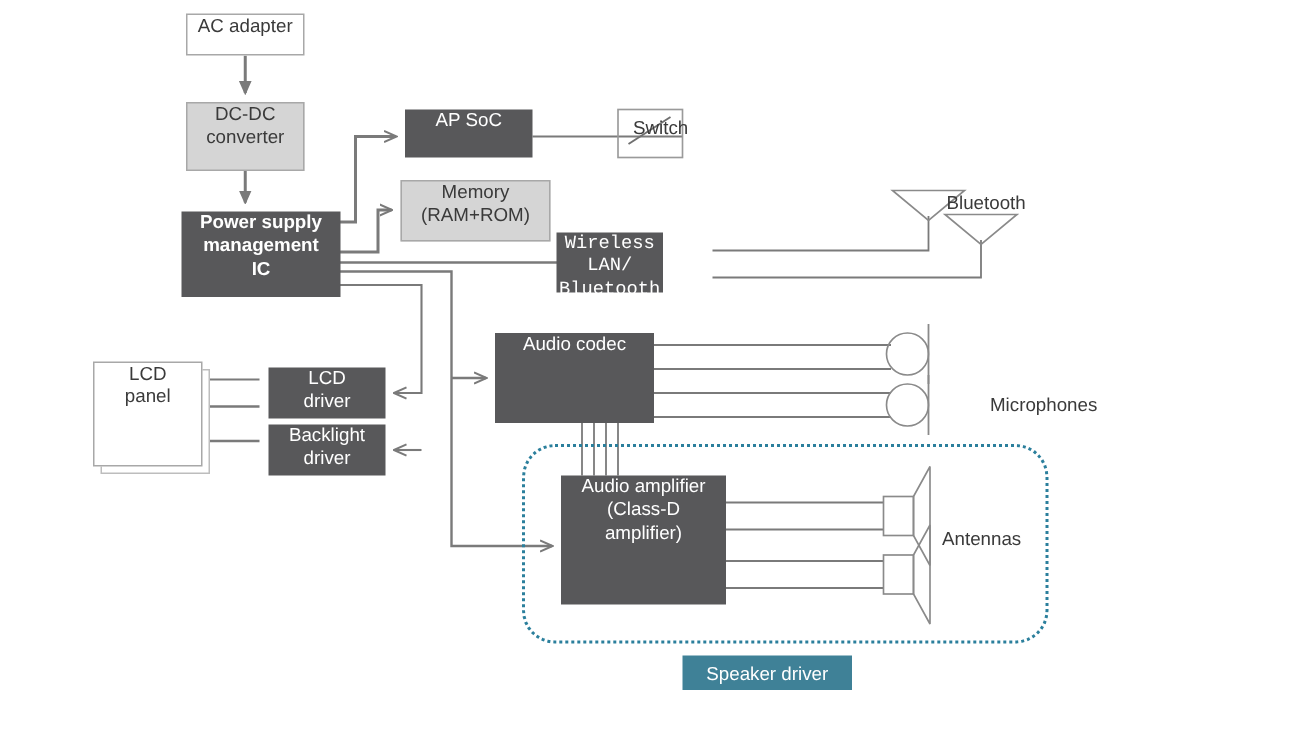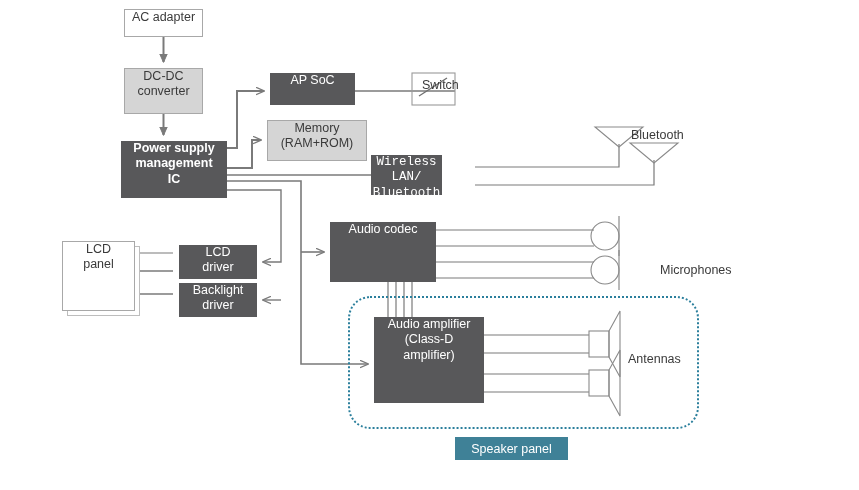--- a/index.html
+++ b/index.html
@@ -197,15 +197,15 @@
       </div>
     </div>
 
   <div id="labels">
       <div class="lbl" style="left: 422px; top: 50px; margin-top: 28px;">Switch</div>
       <div class="lbl" style="left: 631px; top: 128px;">Bluetooth</div>
       <div class="lbl" style="left: 624px; top: 263px; margin-left: 36px;">Microphones</div>
       <div class="lbl" style="left: 628px; top: 352px;">Antennas</div>
     </div>
 
-  <div class="badge" id="badge" style="left: 455px; top: 437px; width: 113px; height: 23px; background: rgb(63, 129, 151);">Speaker panel</div>
+  <div class="badge" id="badge" style="left: 455px; top: 437px; width: 113px; height: 23px; background: rgb(63, 129, 151);">Speaker driver</div>
 
 </div>
 
 </body></html>

